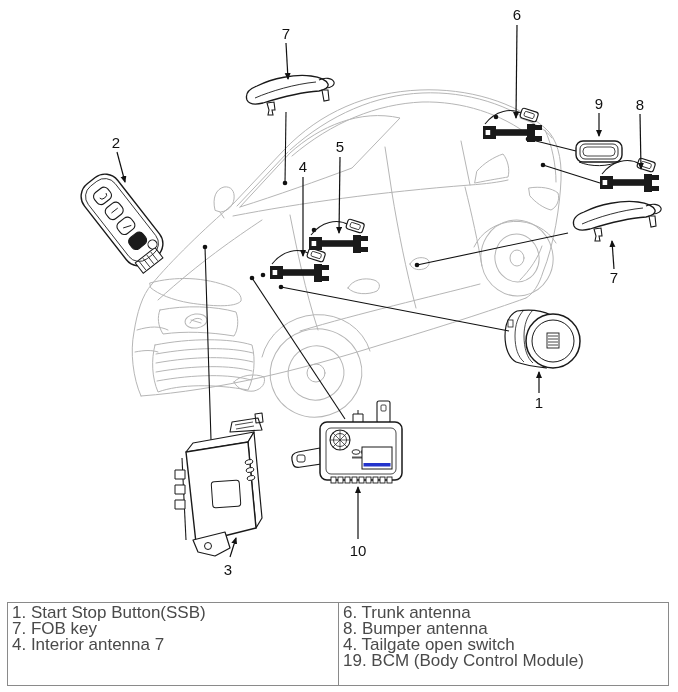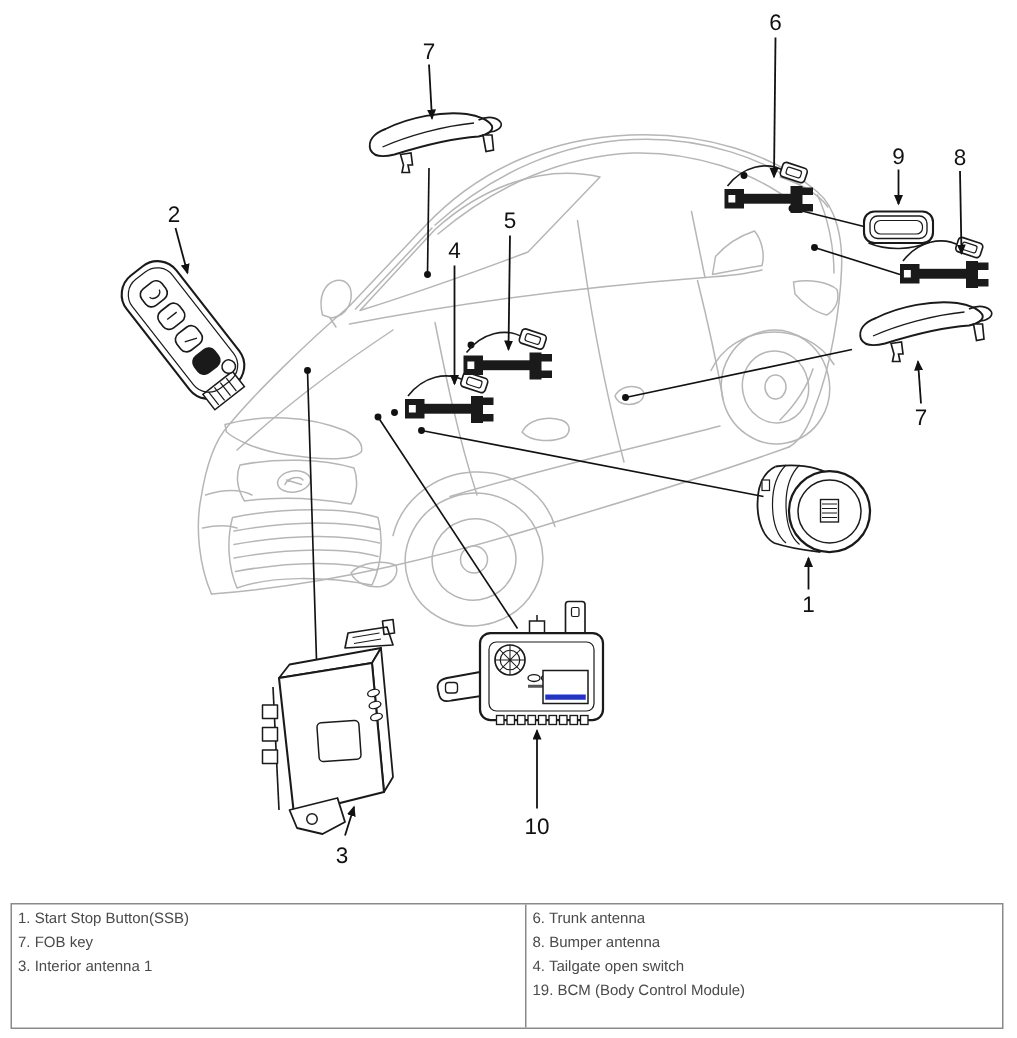--- a/index.html
+++ b/index.html
@@ -2,23 +2,23 @@
 <html><head>
 <meta charset="utf-8">
 <style>
   html,body{margin:0;padding:0;background:#ffffff;}
   #stage{position:relative;width:678px;height:692px;background:#fff;overflow:hidden;
          font-family:"Liberation Sans",sans-serif;}
   #diagram{position:absolute;left:0;top:0;}
   .callout{font-family:"Liberation Sans",sans-serif;font-size:15px;fill:#111;}
   #legend{position:absolute;left:7px;top:602px;width:662px;height:84px;
           border:1px solid #8a8a8a;display:flex;box-sizing:border-box;background:#fff;}
-  .col{box-sizing:border-box;padding:2px 0 0 4px;font-size:10px;color:#4a4a4a;}
+  .col{box-sizing:border-box;padding:2px 0 0 4px;font-size:17px;color:#4a4a4a;}
   .col-left{width:330px;}
-  .col-right{flex:1;border-left:1px solid #8a8a8a;margin-left:12px;}
+  .col-right{flex:1;border-left:1px solid #8a8a8a;}
   .legend-line{height:16px;line-height:16px;white-space:nowrap;}
 </style>
 </head>
 <body>
 
 <div id="stage">
 
 <svg id="diagram" width="678" height="600" viewBox="0 0 678 600">
   <defs>
     <marker id="ah" markerWidth="8" markerHeight="8" refX="6" refY="3" orient="auto" markerUnits="userSpaceOnUse">
@@ -248,21 +248,21 @@
     <text class="callout" x="640" y="110">8</text>
     <text class="callout" x="599" y="109">9</text>
     <text class="callout" x="358" y="556">10</text>
   </g>
 </svg>
 
 <div id="legend">
   <div class="col col-left">
     <div class="legend-line">1. Start Stop Button(SSB)</div>
     <div class="legend-line">7. FOB key</div>
-    <div class="legend-line">3. Interior antenna 1</div>
+    <div class="legend-line">4. Interior antenna 7</div>
   </div>
   <div class="col col-right">
     <div class="legend-line">6. Trunk antenna</div>
     <div class="legend-line">8. Bumper antenna</div>
     <div class="legend-line">4. Tailgate open switch</div>
     <div class="legend-line">19. BCM (Body Control Module)</div>
   </div>
 </div>
 
 </div>

